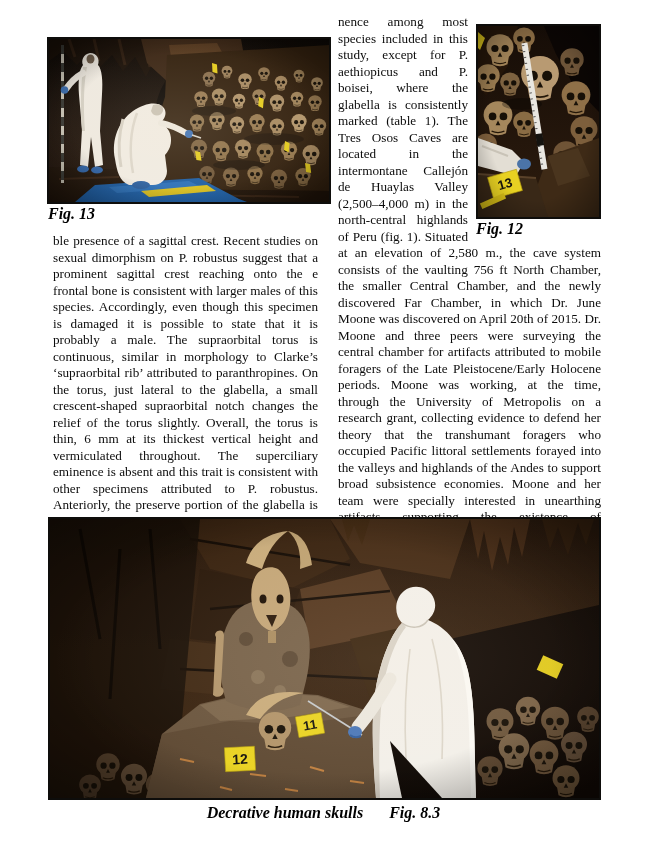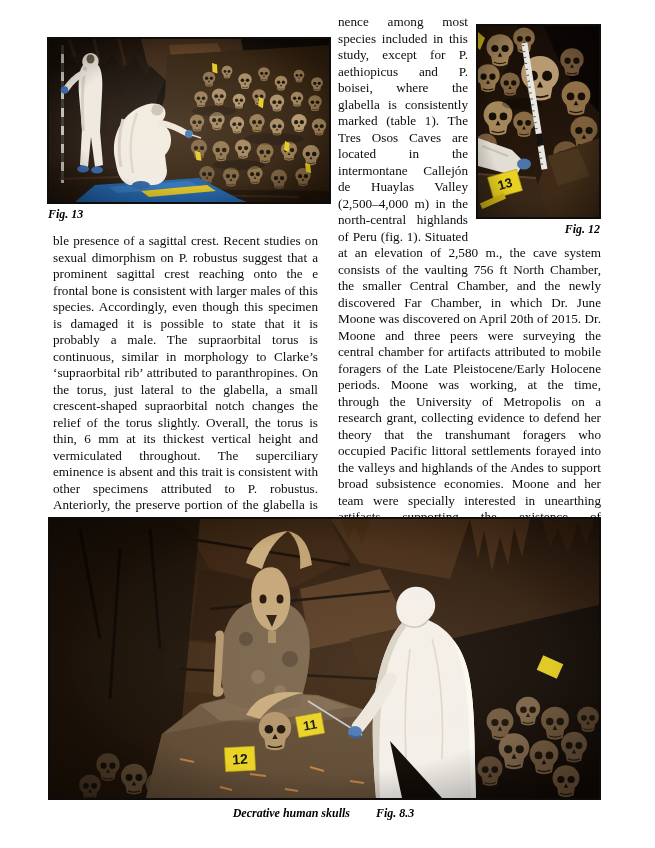--- a/index.html
+++ b/index.html
@@ -1,30 +1,30 @@
 <!DOCTYPE html>
 <html><head>
 <meta charset="utf-8">
 <style>
   html,body{margin:0;padding:0;background:#e8e8e8;}
   .page{position:relative;width:655px;height:848px;background:#ffffff;
         font-family:"Liberation Serif", serif;color:#0c0c0c;overflow:hidden;}
   .photo{box-sizing:border-box;border:2px solid #0e0d0b;background:#1a120b;line-height:0;}
   .photo svg{display:block;}
   .cap{font-family:"Liberation Serif", serif;font-weight:bold;font-style:italic;
-       font-size:12px;color:#000;line-height:14px;}
+       font-size:16px;color:#000;line-height:14px;}
   .fig13{position:absolute;left:47px;top:37px;width:284px;height:167px;}
   .cap13{position:absolute;left:48px;top:207px;}
   .left-col{position:absolute;left:53px;top:233px;width:265px;
             font-size:13.2px;line-height:16.5px;text-align:justify;}
   .right-col{position:absolute;left:338px;top:14px;width:263px;
              font-size:13.2px;line-height:16.5px;text-align:justify;}
   .fig12-float{float:right;width:125px;margin:10px 0 2px 8px;display:block;}
   .photo12{display:block;width:125px;height:195px;}
-  .cap12{display:block;text-align:right;padding-top:3px;padding-right:1px;}
+  .cap12{display:block;text-align:left;padding-top:3px;padding-right:1px;}
   .fig83{position:absolute;left:48px;top:517px;width:553px;height:283px;}
   .cap83{position:absolute;left:48px;top:806px;width:551px;text-align:center;}
   .cap83 .cap-title{margin-right:26px;}
 </style>
 </head>
 <body>
 
 <div class="page">
 
   <div class="photo fig13">

